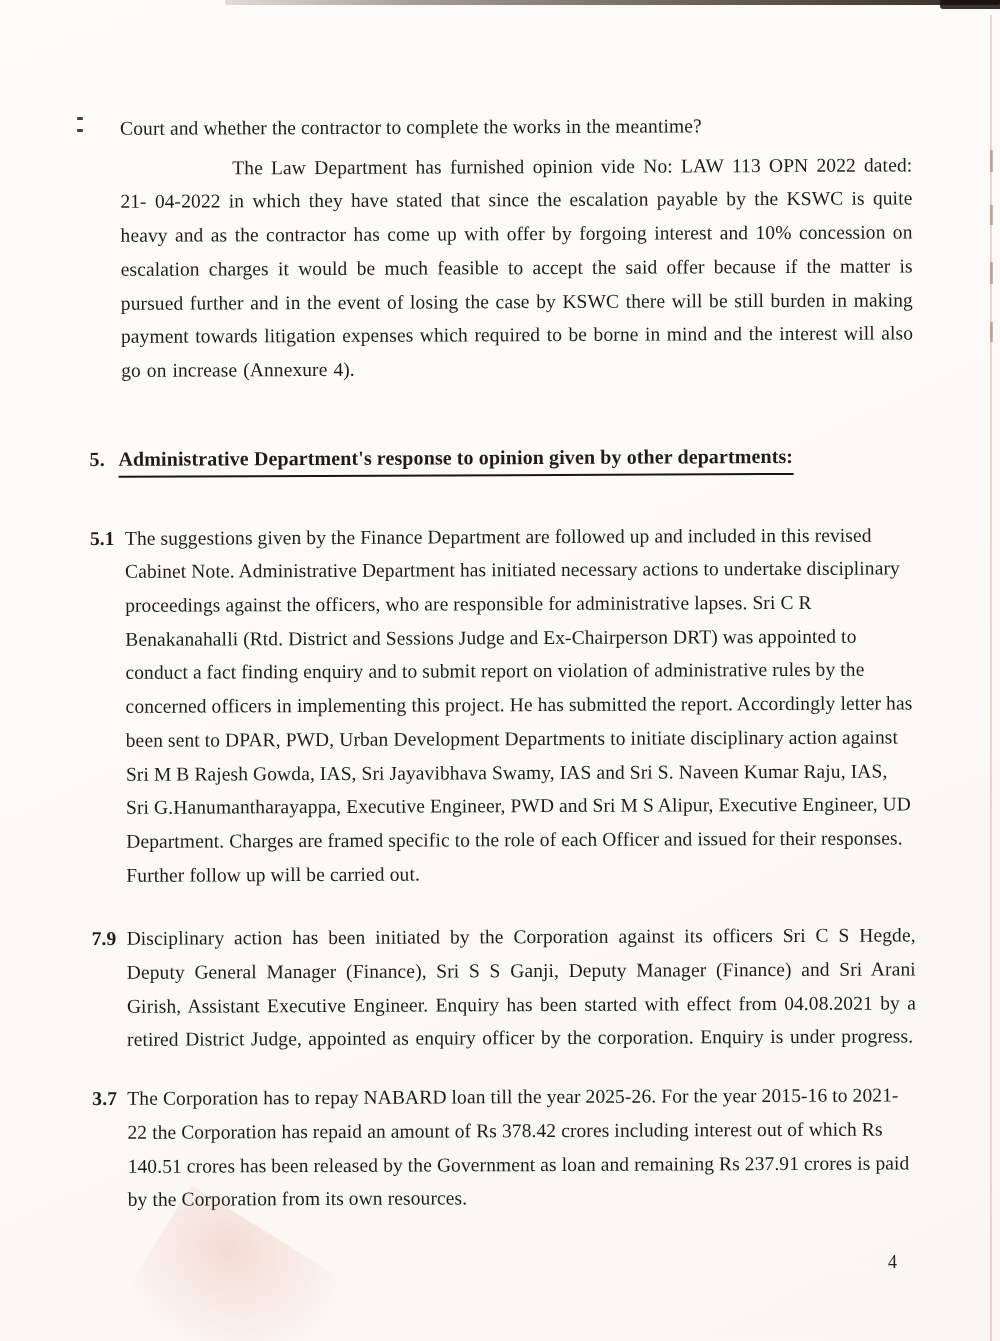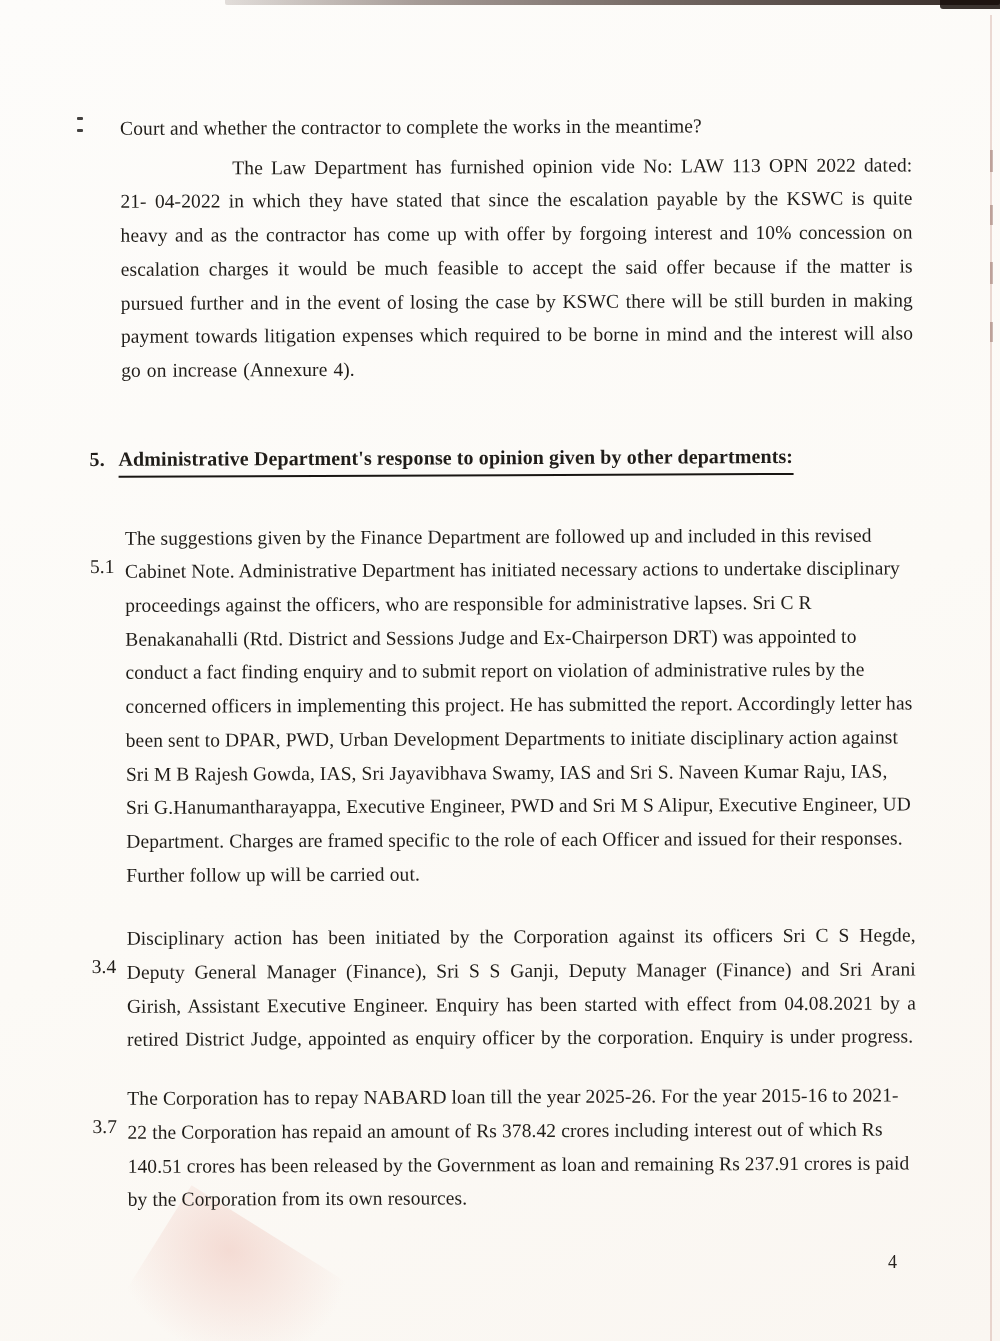--- a/index.html
+++ b/index.html
@@ -124,22 +124,21 @@
   }
   .item {
     display: flex;
     align-items: flex-start;
   }
   .item-1 { margin-top: 44px; }
   .item-2 { margin-top: 30px; }
   .item-3 { margin-top: 25px; }
   .i-num {
     flex: 0 0 35px;
-    font-weight: normal;
-    margin-top: 28px;
+    font-weight: bold;
   }
   .i-text {
     margin: 0;
     width: 789px;
     text-align: left;
   }
   .i-text.justify {
     text-align: justify;
     word-spacing: 1.5px;
   }
@@ -177,21 +176,21 @@
       <span class="h-num">5.</span>
       <span class="h-title">Administrative Department's response to opinion given by other departments:</span>
     </h2>
 
     <div class="item item-1">
       <span class="i-num">5.1</span>
       <p class="i-text">The suggestions given by the Finance Department are followed up and included in this revised Cabinet Note. Administrative Department has initiated necessary actions to undertake disciplinary proceedings against the officers, who are responsible for administrative lapses. Sri C R Benakanahalli (Rtd. District and Sessions Judge and Ex-Chairperson DRT) was appointed to conduct a fact finding enquiry and to submit report on violation of administrative rules by the concerned officers in implementing this project. He has submitted the report. Accordingly letter has been sent to DPAR, PWD, Urban Development Departments to initiate disciplinary action against Sri M B Rajesh Gowda, IAS, Sri Jayavibhava Swamy, IAS and Sri S. Naveen Kumar Raju, IAS, Sri G.Hanumantharayappa, Executive Engineer, PWD and Sri M S Alipur, Executive Engineer, UD Department. Charges are framed specific to the role of each Officer and issued for their responses. Further follow up will be carried out.</p>
     </div>
 
     <div class="item item-2">
-      <span class="i-num">3.4</span>
+      <span class="i-num">7.9</span>
       <p class="i-text justify">Disciplinary action has been initiated by the Corporation against its officers Sri C S Hegde, Deputy General Manager (Finance), Sri S S Ganji, Deputy Manager (Finance) and Sri Arani Girish, Assistant Executive Engineer. Enquiry has been started with effect from 04.08.2021 by a retired District Judge, appointed as enquiry officer by the corporation. Enquiry is under progress.</p>
     </div>
 
     <div class="item item-3">
       <span class="i-num">3.7</span>
       <p class="i-text">The Corporation has to repay NABARD loan till the year 2025-26. For the year 2015-16 to 2021-22 the Corporation has repaid an amount of Rs 378.42 crores including interest out of which Rs 140.51 crores has been released by the Government as loan and remaining Rs 237.91 crores is paid by the Corporation from its own resources.</p>
     </div>
 
   </div>
 

